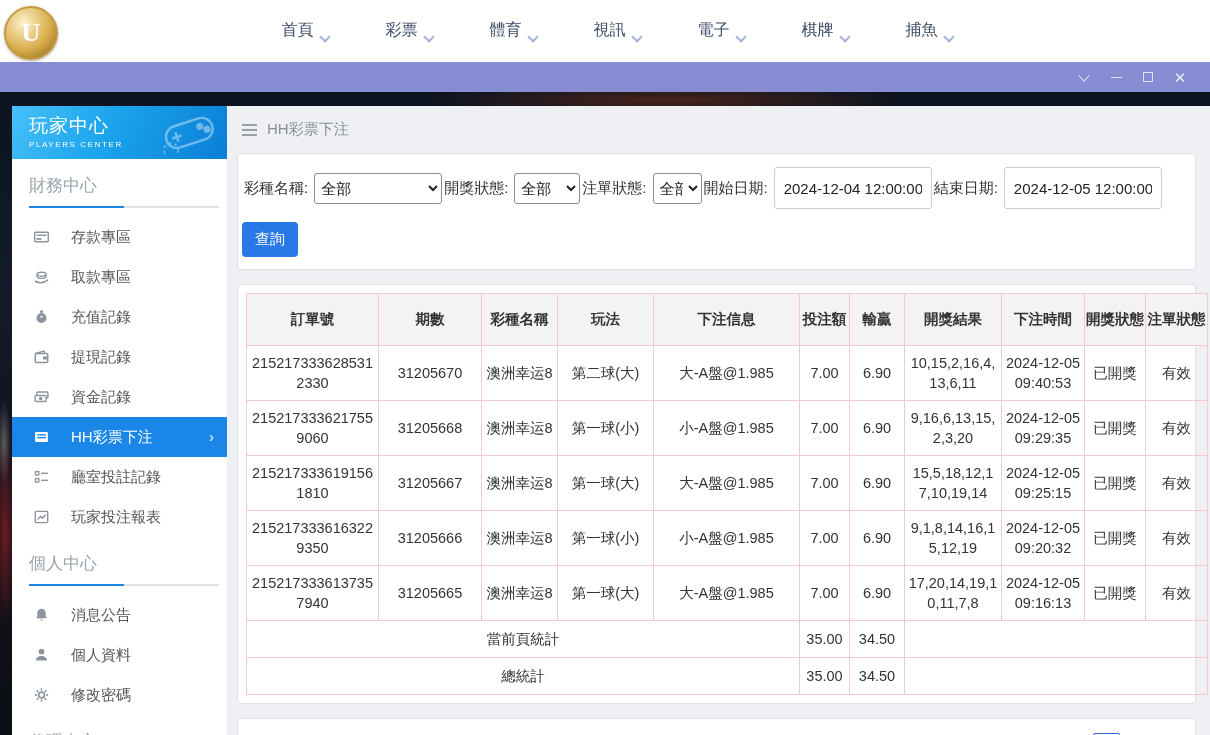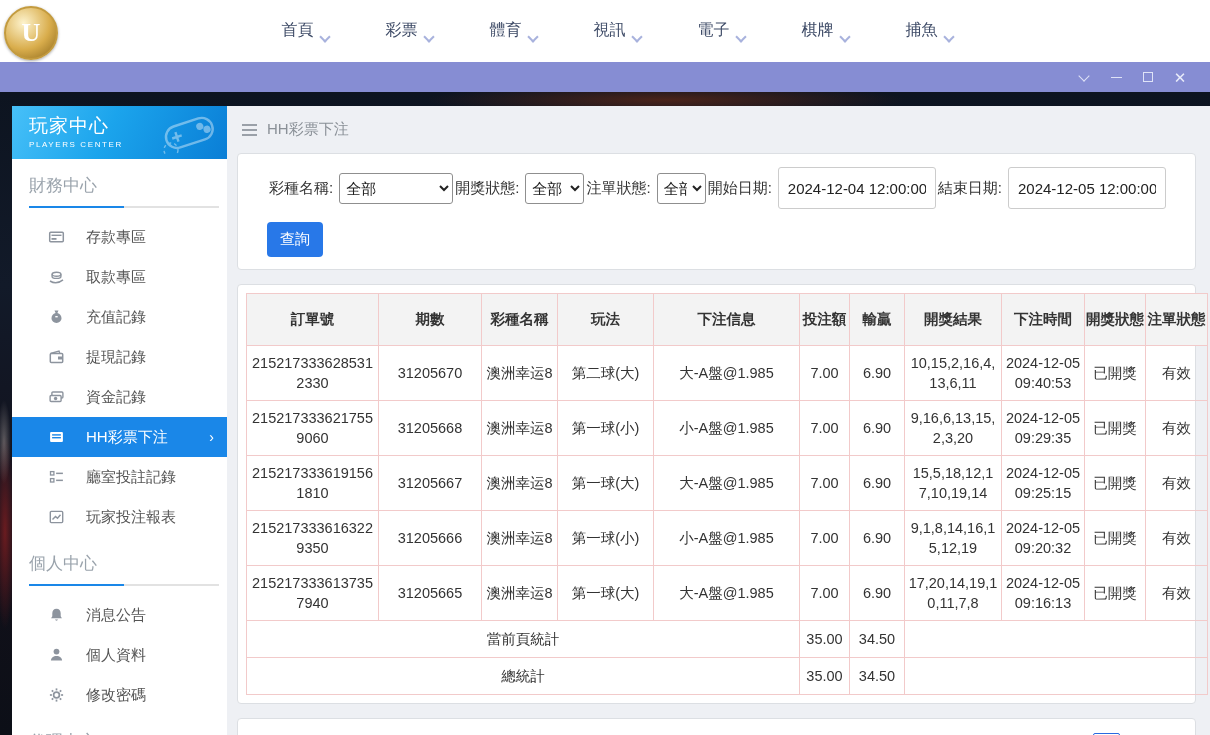--- a/index.html
+++ b/index.html
@@ -46,37 +46,37 @@
   .sidebar { width:215px; background:#fff; flex:0 0 auto; }
   .sidebar-header { height:53px; position:relative; overflow:hidden; color:#fff;
     padding:7px 0 0 17px;
     background:linear-gradient(115deg,#47c0f8 0%, #1ba4ec 45%, #0a7ed6 100%); }
   .sidebar-title { font-size:19px; letter-spacing:1px; }
   .sidebar-sub { font-size:8px; letter-spacing:1.6px; margin-top:1px; }
   .pad-icon { position:absolute; right:6px; top:4px; opacity:.4; }
   .section-title { color:#9aa3ac; font-size:17px; padding:15px 16px 9px 17px; }
   .section-rule { height:2px; margin:0 8px 9px 17px;
     background:linear-gradient(90deg,#1a87e8 0 95px, #e2e2e2 95px); }
-  .side-item { height:40px; display:flex; align-items:center; padding-left:36px; gap:21px;
+  .side-item { height:40px; display:flex; align-items:center; padding-left:21px; gap:21px;
     color:#555; font-size:15px; cursor:pointer; position:relative; }
   .side-item .icn { color:#8d949e; display:flex; width:17px; justify-content:center; }
   .side-item.active { background:#1a87e8; color:#fff; }
   .side-item.active .icn { color:#fff; }
   .side-arrow { display:none; position:absolute; right:13px; font-size:14px; color:#fff; }
   .side-item.active .side-arrow { display:block; }
 
   
   .main { flex:1; background:#eef0f4; padding:0 14px 0 10px; overflow:hidden; }
   .breadcrumb { height:47px; display:flex; align-items:center; gap:10px;
     color:#8a9097; font-size:15px; padding-left:5px; }
   .hamburger { display:flex; flex-direction:column; gap:3px; }
   .hamburger span { width:15px; height:2px; background:#9aa0a8; }
 
   .panel { background:#fff; border:1px solid #dcdfe3; border-radius:4px; }
-  .filter-panel { padding:13px 29px 12px; margin-bottom:14px; }
+  .filter-panel { padding:13px 4px 12px; margin-bottom:14px; }
   .filter-row { display:flex; align-items:center; font-size:15px; color:#333; white-space:nowrap; }
   .filter-row label { margin:0 6px 0 2px; }
   .filter-row select { height:31px; border:1px solid #8f8f8f; border-radius:3px;
     font-size:15px; padding:0 2px; background:#fff; color:#222;
     font-family:"Liberation Sans",sans-serif; }
   .sel-lottery { width:128px; } .sel-draw { width:66px; } .sel-order { width:49px; }
   .date-input { height:42px; width:158px; border:1px solid #ccc; border-radius:3px;
     font-size:15px; padding:0 9px; color:#222; font-family:"Liberation Sans",sans-serif; }
   .search-btn { margin-top:13px; background:#2878e8; color:#fff; border:none; border-radius:4px;
     font-size:15px; padding:8px 13px; cursor:pointer; font-family:"Liberation Sans",sans-serif; }

